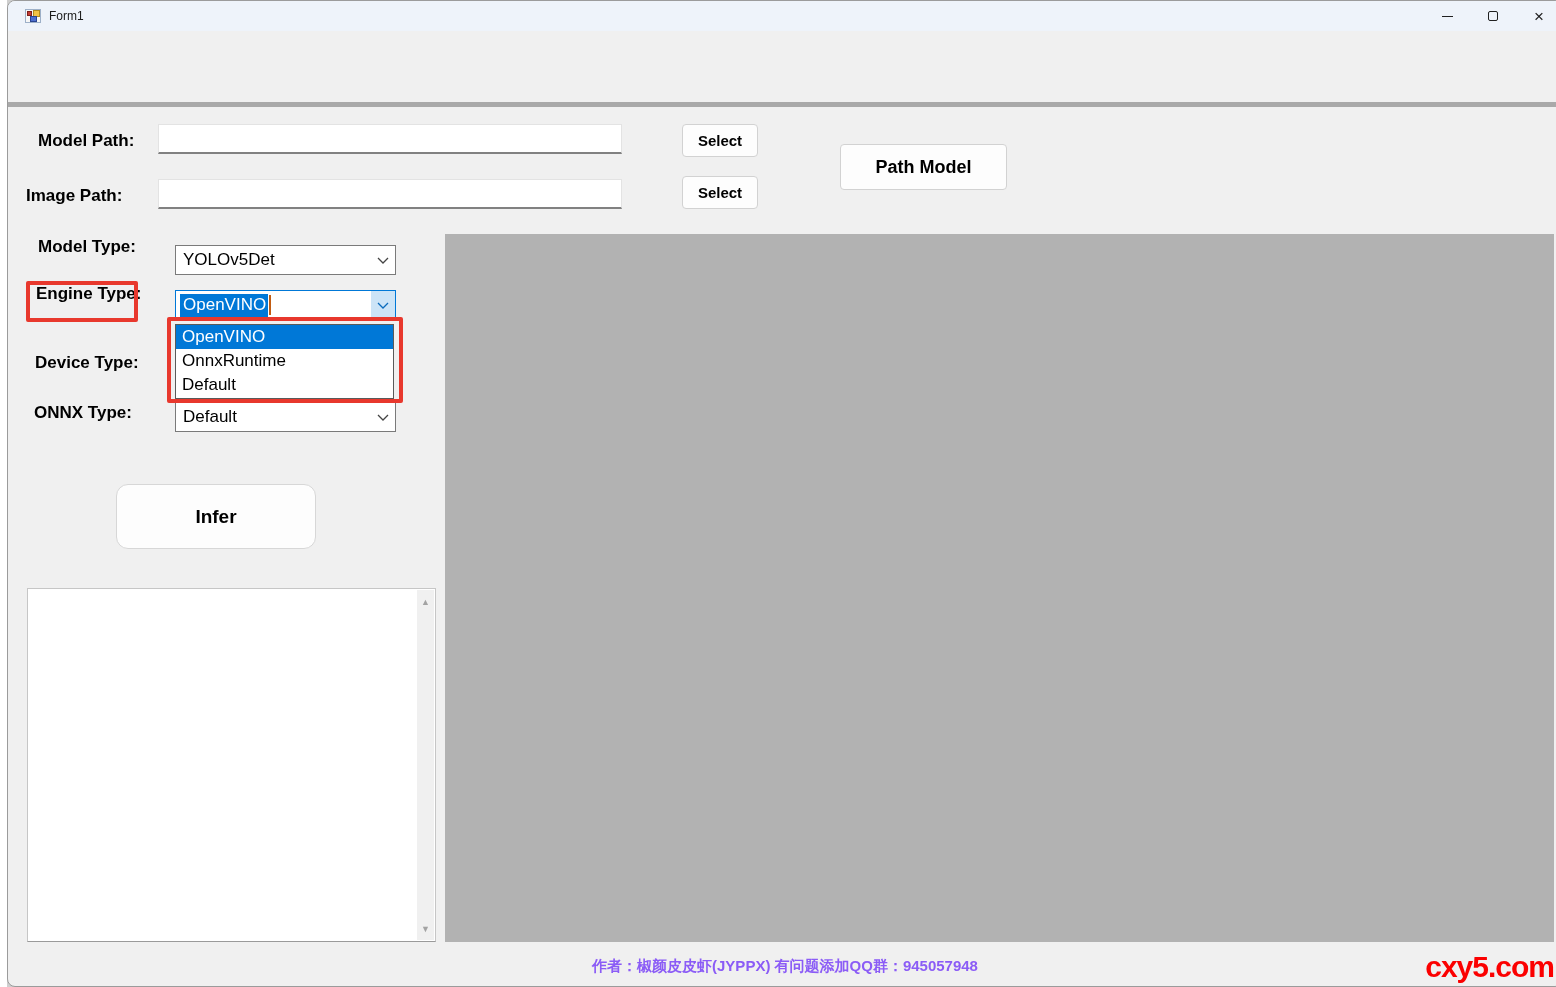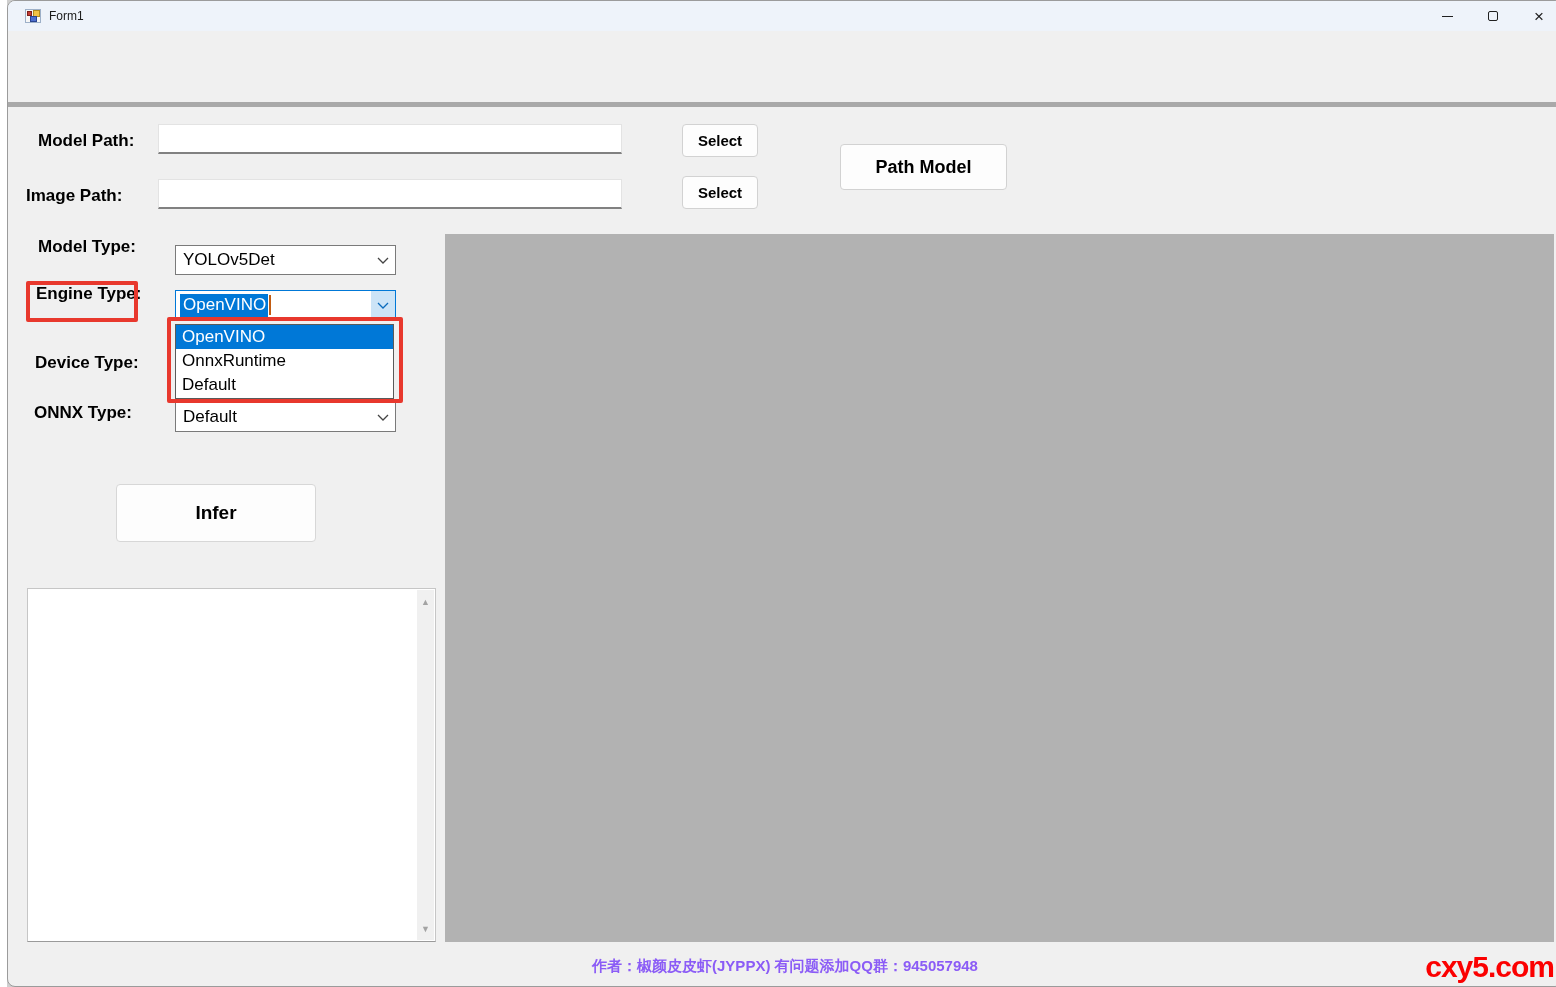--- a/index.html
+++ b/index.html
@@ -41,21 +41,21 @@
     outline:none;
   }
   
   .btn {
     position:absolute; background:#fdfdfd; border:1px solid #d2d2d2; border-radius:4px;
     font-weight:700; color:#000; display:flex; align-items:center; justify-content:center;
     font-family:"Liberation Sans", sans-serif; cursor:default;
   }
   .select-btn { left:674px; width:76px; height:33px; font-size:15px; }
   .load-btn { left:832px; top:143px; width:167px; height:46px; font-size:18px; }
-  .infer-btn { left:108px; top:483px; width:200px; height:58px; font-size:19px; border-radius:4px; border-color:#d7d7d7; }
+  .infer-btn { left:108px; top:483px; width:200px; height:65px; font-size:19px; border-radius:12px; border-color:#d7d7d7; }
   
   .combo {
     position:absolute; left:167px; width:221px; height:30px; background:#fff;
     border:1px solid #7a7a7a; display:flex; align-items:center;
   }
   .combo .combo-text { font-size:17px; color:#000; padding-left:7px; flex:1; white-space:nowrap; overflow:hidden; }
   .combo .combo-arrow { width:24px; display:flex; align-items:center; justify-content:center; }
   .combo-focused { border-color:#0078d7; }
   .combo-focused .sel-text {
     background:#0078d7; color:#fff; font-size:17px; padding:1px 2px 2px 3px; margin-left:4px; white-space:nowrap;

